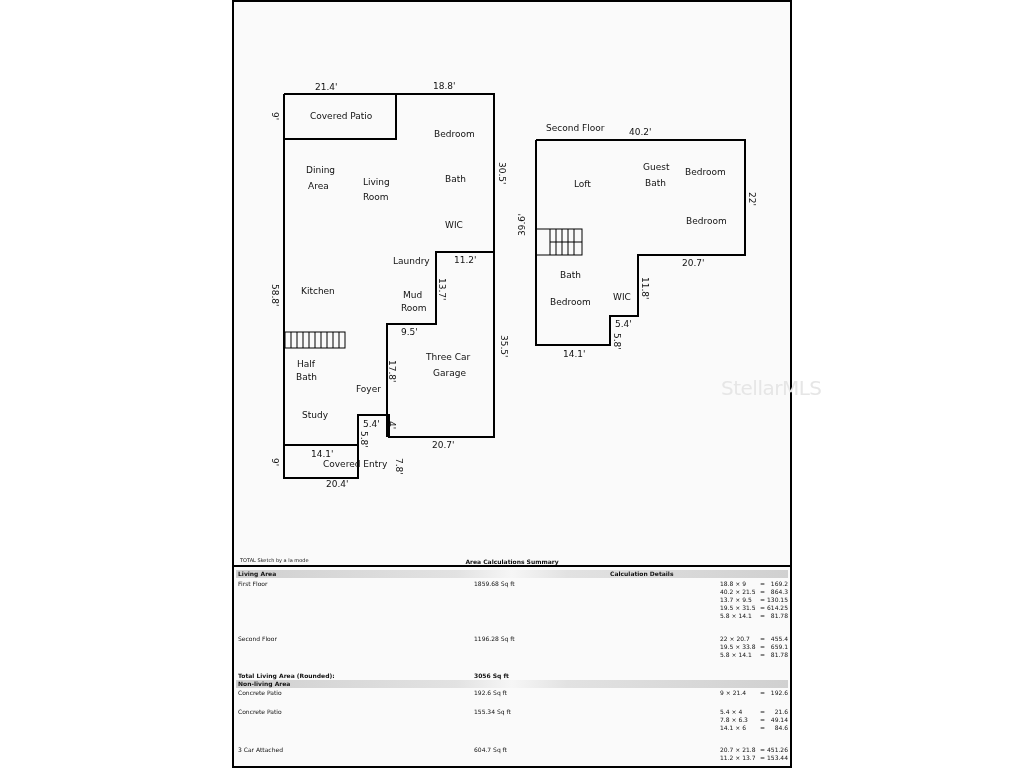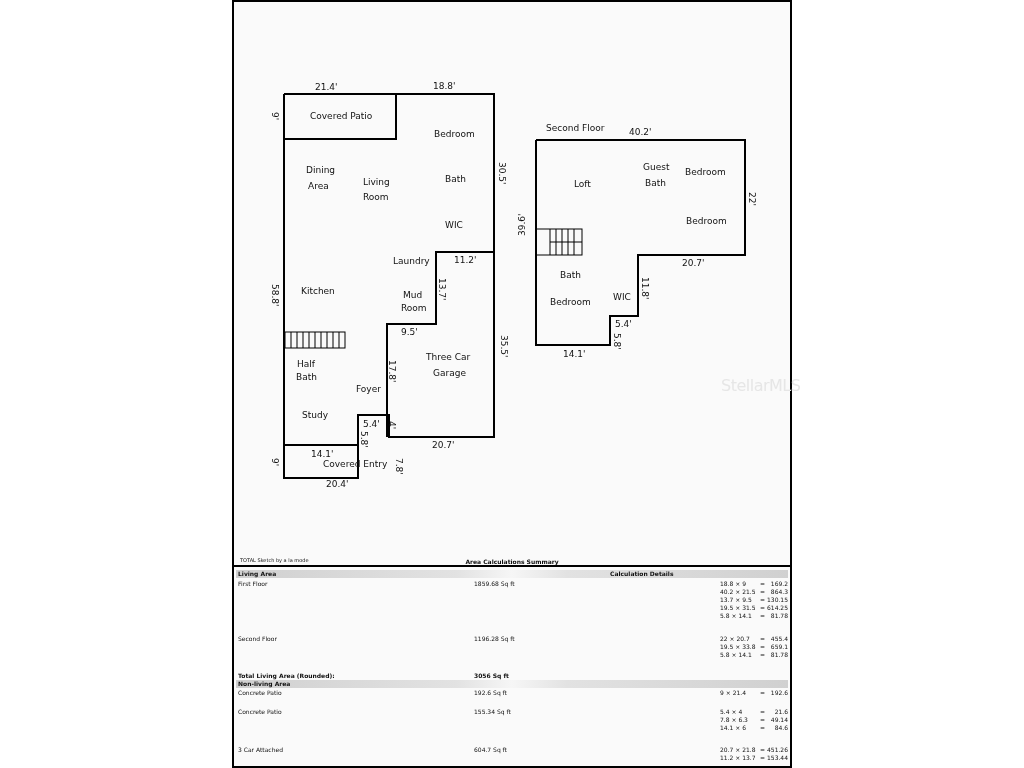--- a/index.html
+++ b/index.html
@@ -4,21 +4,21 @@
 <style>
   html, body { margin:0; padding:0; background:#ffffff; }
   body { width:1024px; height:768px; position:relative; overflow:hidden; font-family:"DejaVu Sans", sans-serif; }
   #frame { position:absolute; left:232px; top:0; width:556px; height:764px; border:2px solid #000; background:#fafafa; }
   #sketch { position:absolute; left:0; top:0; width:556px; height:562px; }
   #sketch svg { position:absolute; left:0; top:0; }
   .lbl { font-family:"DejaVu Sans", sans-serif; font-size:9px; fill:#111; }
   .dim { font-family:"DejaVu Sans", sans-serif; font-size:9px; fill:#111; }
   .wall { fill:none; stroke:#000; stroke-width:2; }
   .stair { fill:none; stroke:#000; stroke-width:1; }
-  #watermark { position:absolute; left:487px; top:374px; font-size:16px; color:#e6e6e6; letter-spacing:-0.5px; font-family:"DejaVu Sans", sans-serif; }
+  #watermark { position:absolute; left:487px; top:374px; font-size:20px; color:#e6e6e6; letter-spacing:-0.5px; font-family:"DejaVu Sans", sans-serif; }
   #sketch-credit { position:absolute; left:6px; top:555px; font-size:5px; color:#111; }
   #summary-title { position:absolute; left:0; width:556px; top:556px; text-align:center; font-size:6px; font-weight:bold; color:#111; }
   #divider { position:absolute; left:0; top:563px; width:556px; height:2px; background:#000; }
   #summary { position:absolute; left:0; top:566px; width:556px; height:198px; font-size:6px; color:#111; }
   .hdr { position:absolute; left:2px; width:552px; height:8px; background:linear-gradient(to right,#d0d0d0,#e2e2e2 40%,#f6f6f6 50%,#e2e2e2 60%,#d0d0d0); font-weight:bold; }
   .hdr span { position:absolute; top:0; line-height:8px; }
   .row-name { position:absolute; left:4px; }
   .row-area { position:absolute; left:240px; }
   .calc { position:absolute; left:486px; width:70px; }
   .calc div { position:relative; height:8px; line-height:8px; }

